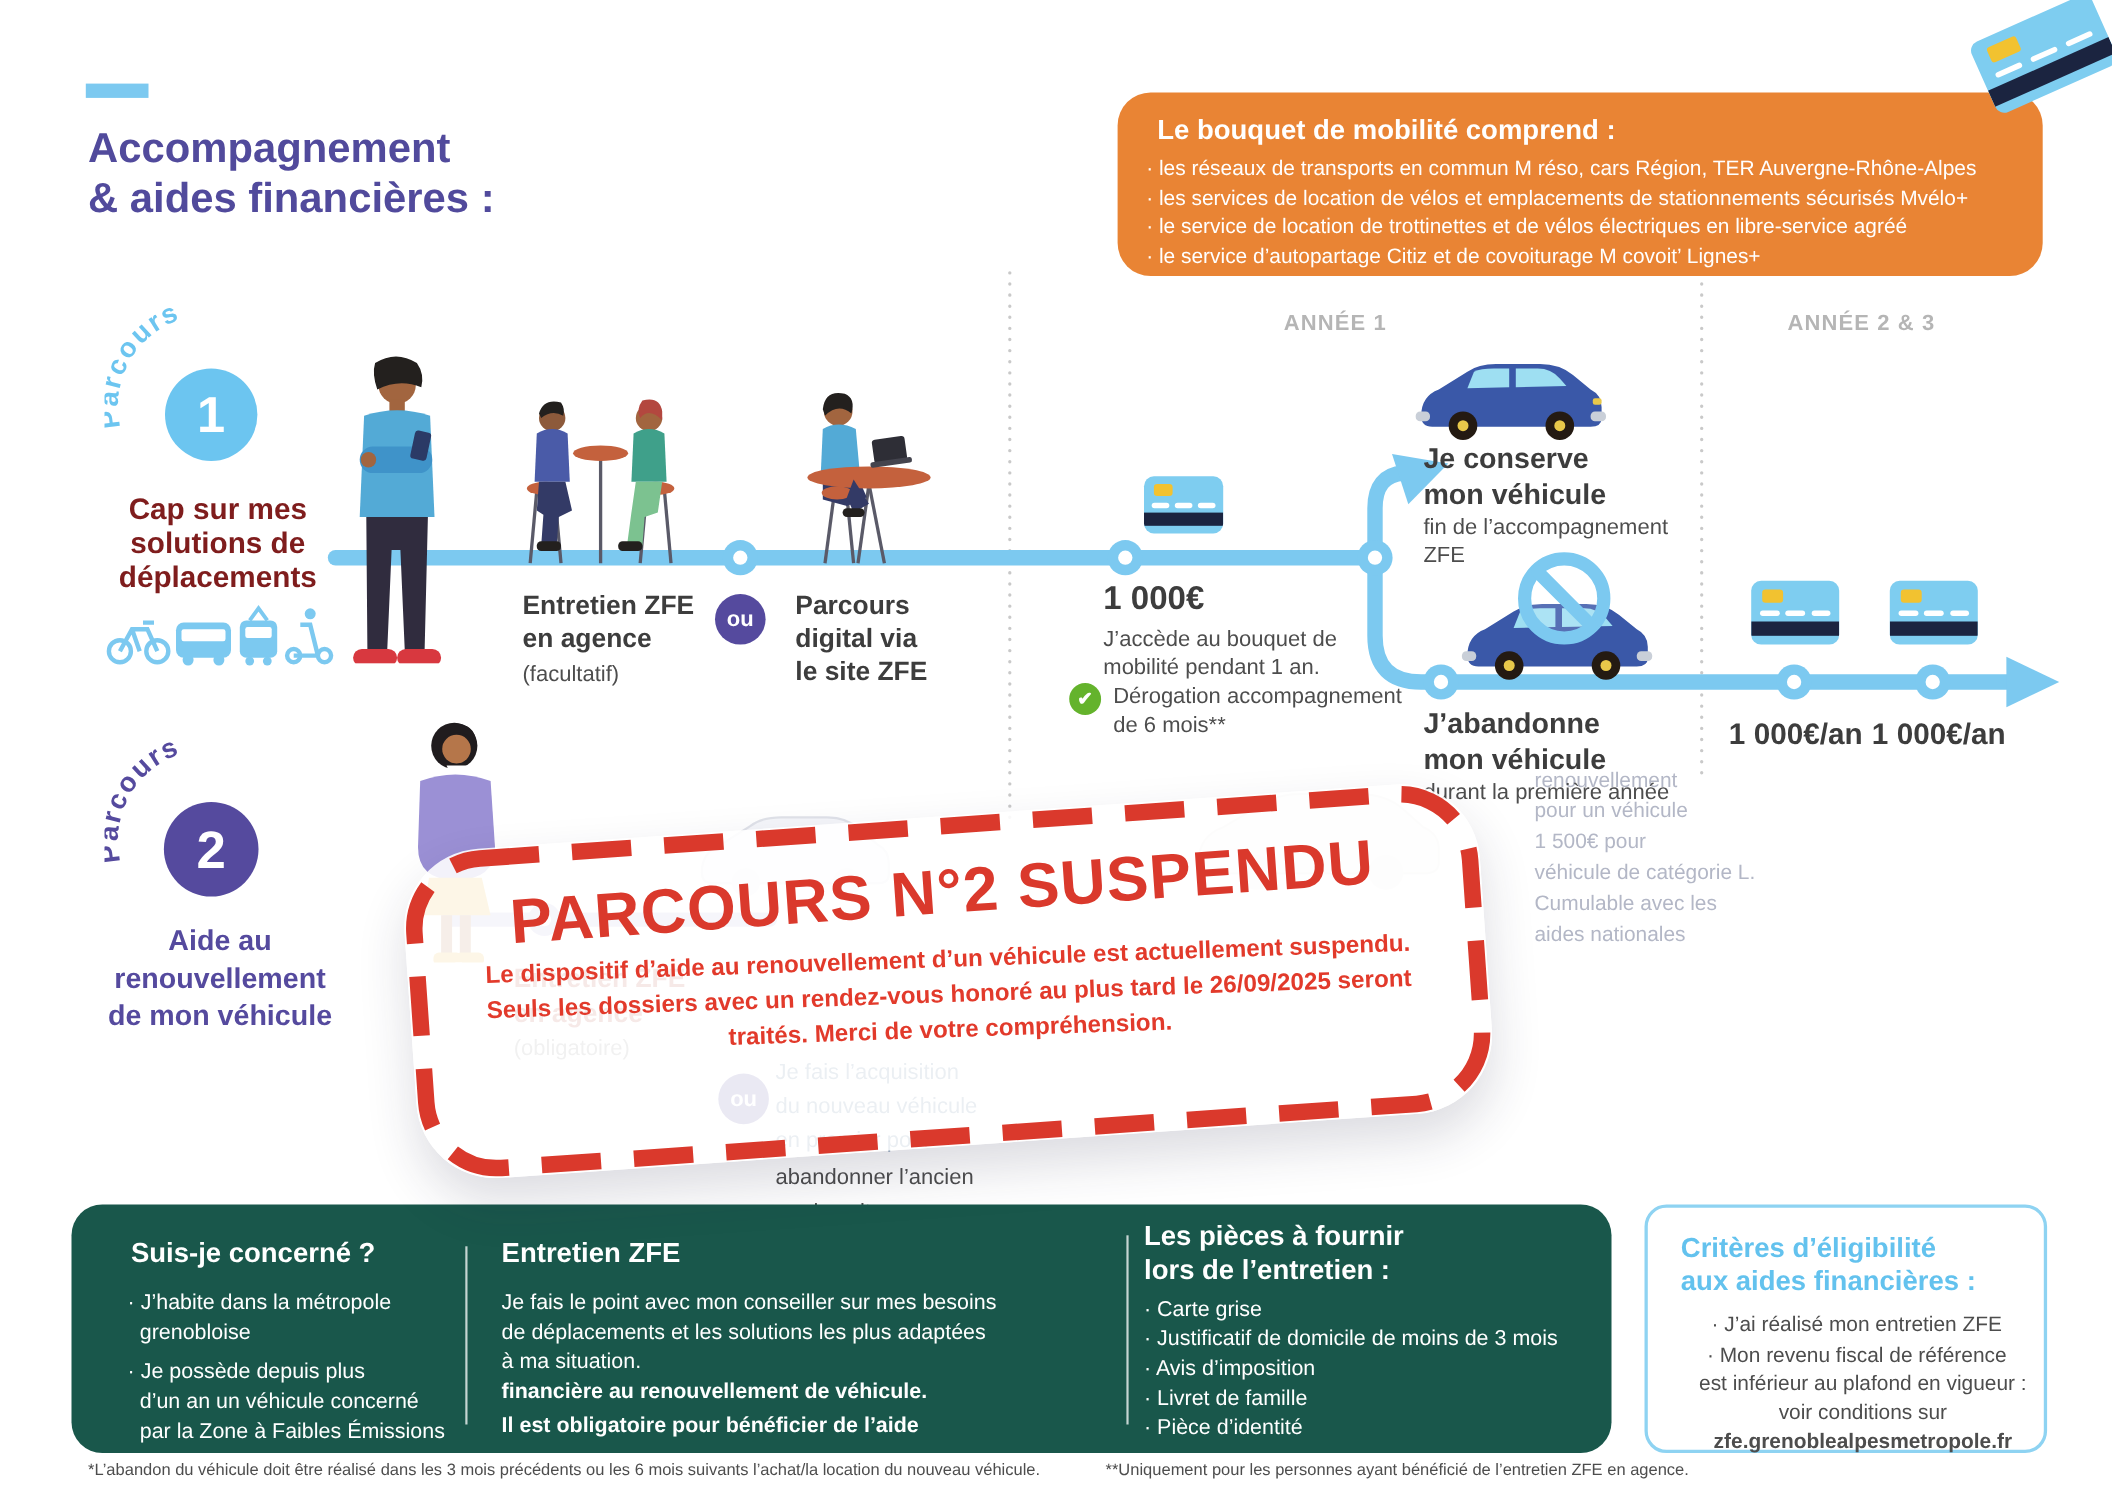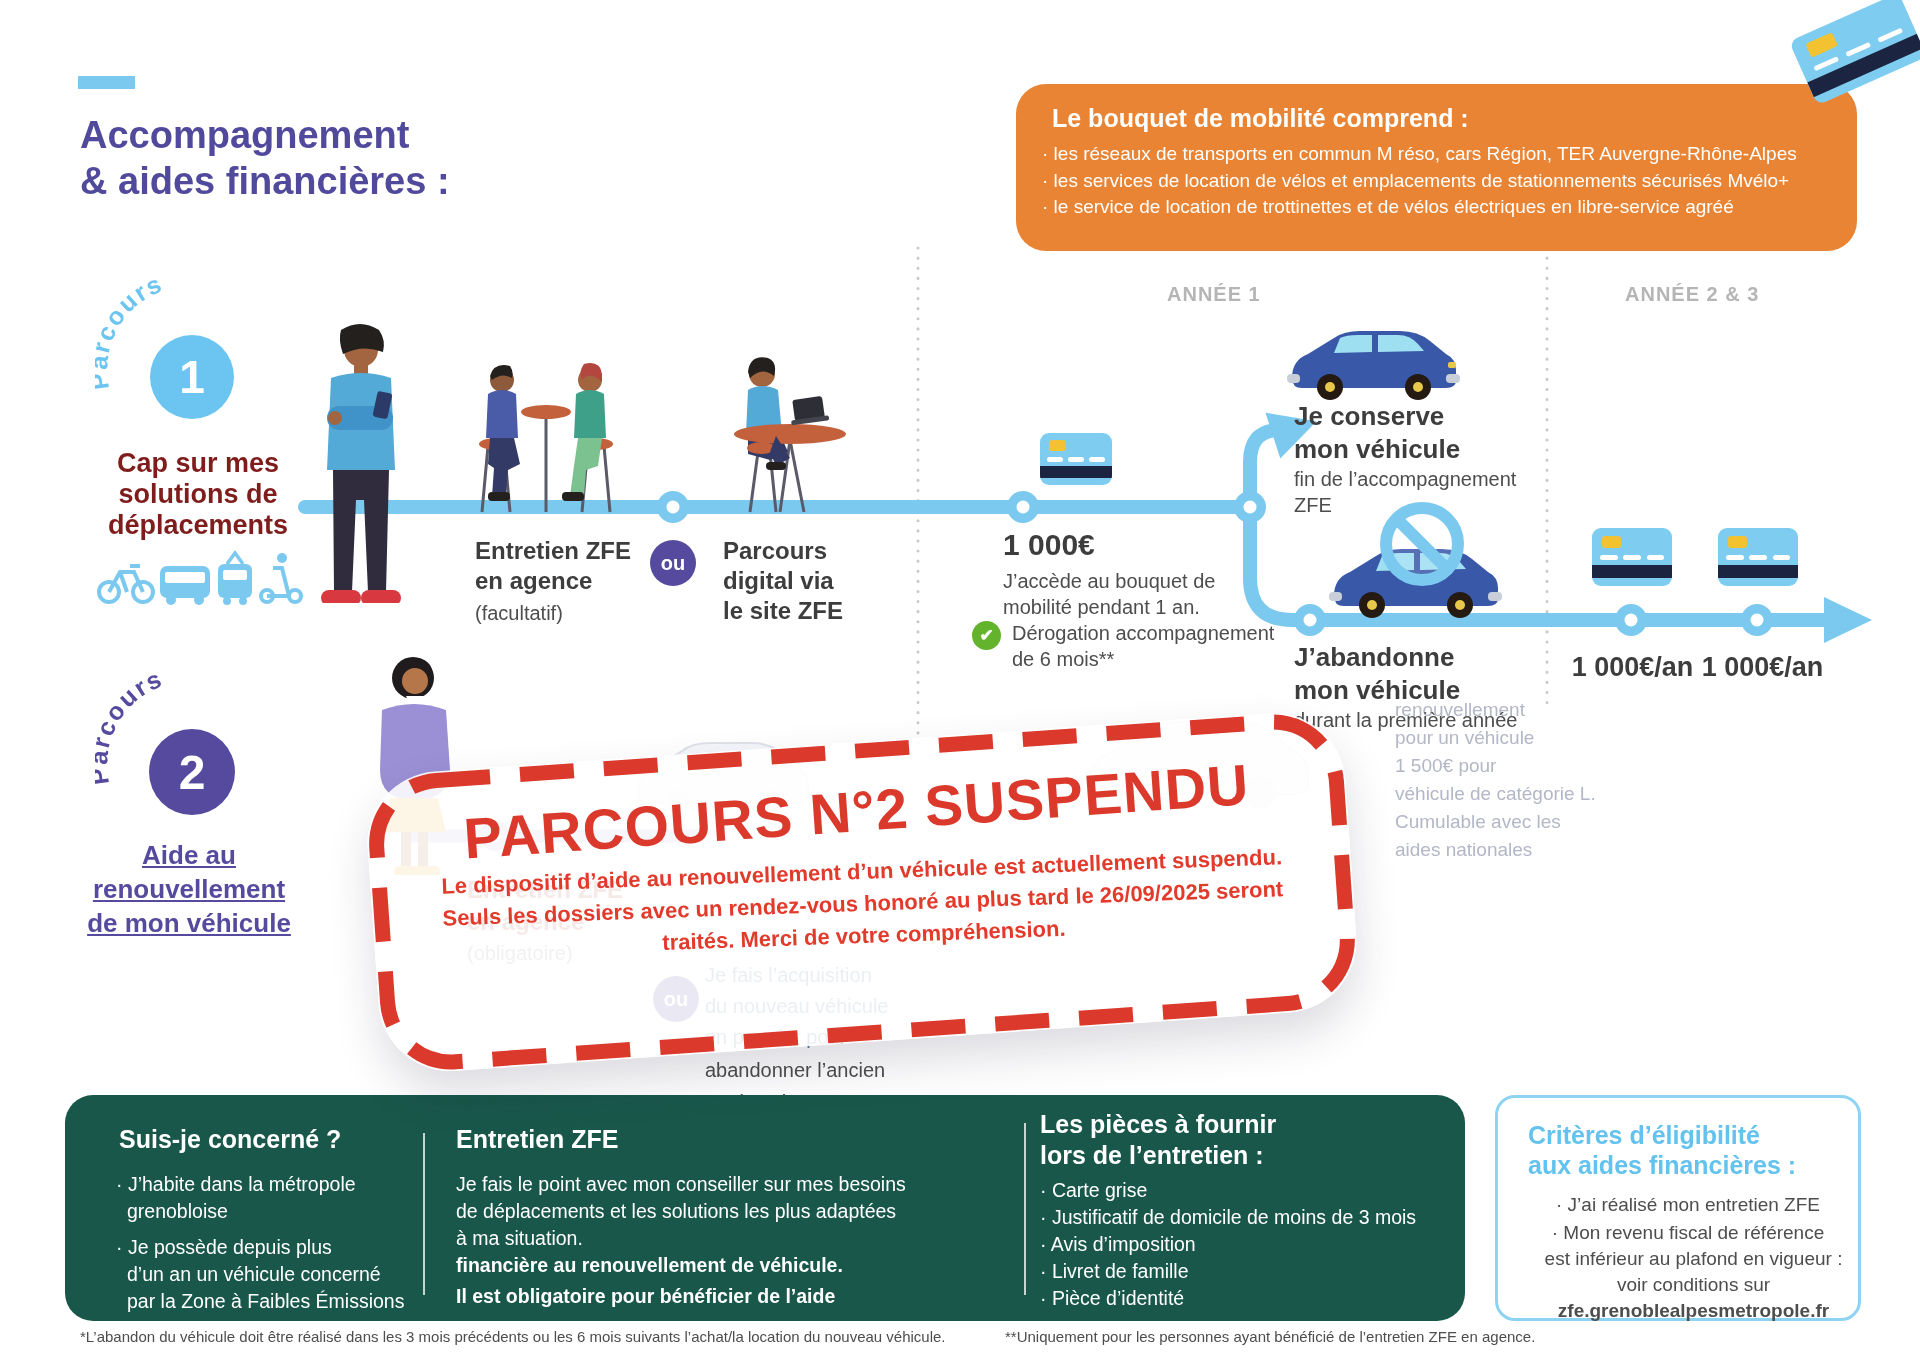--- a/index.html
+++ b/index.html
@@ -86,20 +86,21 @@
   <div class="abs title" style="left:80px;top:112px;z-index:3;">
     <div>Accompagnement</div>
     <div>&amp; aides financières :</div>
   </div>
 
   <div class="abs obox" style="left:1016px;top:84px;width:841px;height:167px;z-index:2;">
     <h2>Le bouquet de mobilité comprend :</h2>
     <div class="oli">les réseaux de transports en commun M réso, cars Région, TER Auvergne-Rhône-Alpes</div>
     <div class="oli">les services de location de vélos et emplacements de stationnements sécurisés Mvélo+</div>
     <div class="oli">le service de location de trottinettes et de vélos électriques en libre-service agréé</div>
+    <div class="oli">le service d’autopartage Citiz et de covoiturage M covoit’ Lignes+</div>
   </div>
 
   <div class="ccard" style="left:1798px;top:14px;width:120px;height:70px;transform:rotate(-24deg);z-index:3;">
     <span class="chip"></span>
     <span class="dashes">
         <i></i>
         <i></i>
         <i></i>
       </span>
     <span class="stripe"></span>
@@ -315,21 +316,21 @@
   <svg class="abs" style="left:95px;top:635px;z-index:3;" width="200" height="190">
     <defs>
         <path id="arc2" d="M 22,168 A 74 74 0 0 1 168,90"></path>
       </defs>
     <circle cx="97" cy="137" r="43" fill="#554a9e"></circle>
     <text x="97" y="154" text-anchor="middle" font-size="48" font-weight="bold" fill="#fff">2</text>
     <text font-size="25" font-weight="bold" fill="#554a9e" letter-spacing="2">
       <textPath href="#arc2" startOffset="8%">Parcours</textPath>
     </text>
   </svg>
-  <div class="abs aide" style="left:81px;top:838px;width:216px;z-index:3;text-decoration:underline;">
+  <div class="abs aide" style="left:92px;top:838px;width:216px;z-index:3;">
     <div>Aide au</div>
     <div>renouvellement</div>
     <div>de mon véhicule</div>
   </div>
 
   <svg class="abs" style="left:352px;top:648px;z-index:2;" width="125" height="235">
     <circle cx="61" cy="30" r="21" fill="#201c1e"></circle>
     <circle cx="63" cy="33" r="13" fill="#b5764a"></circle>
     <path d="M42,34 Q40,10 64,10 Q84,12 80,34 Q80,18 62,18 Q46,20 46,40 Z" fill="#201c1e"></path>
     <path d="M54,48 h20 l-4,9 h-12 Z" fill="#fff"></path>

